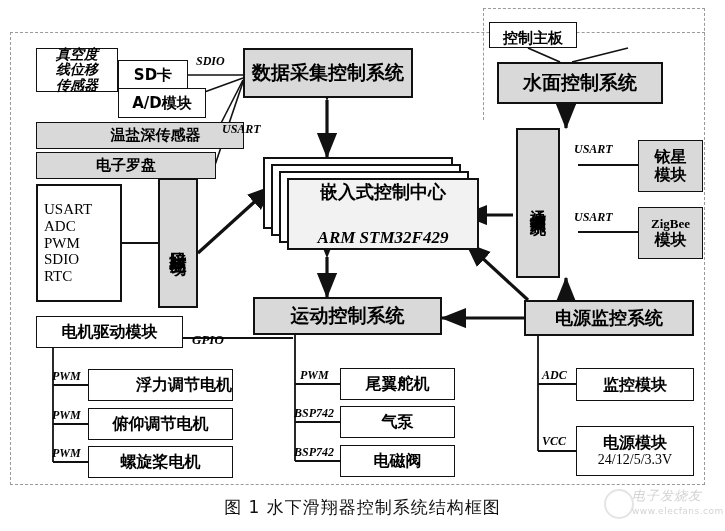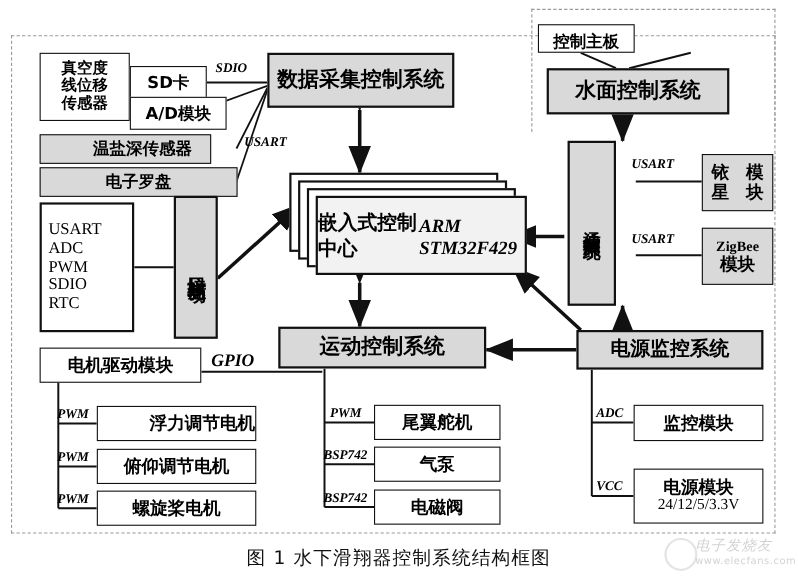--- a/index.html
+++ b/index.html
@@ -121,35 +121,35 @@
     <line x1="295" y1="335" x2="295" y2="461" stroke="#111" stroke-width="1.8"></line>
     <line x1="295" y1="384" x2="340" y2="384" stroke="#111" stroke-width="1.8"></line>
     <line x1="295" y1="422" x2="340" y2="422" stroke="#111" stroke-width="1.8"></line>
     <line x1="295" y1="461" x2="340" y2="461" stroke="#111" stroke-width="1.8"></line>
 
     <line x1="538" y1="336" x2="538" y2="451" stroke="#111" stroke-width="1.8"></line>
     <line x1="538" y1="384" x2="576" y2="384" stroke="#111" stroke-width="1.8"></line>
     <line x1="538" y1="451" x2="576" y2="451" stroke="#111" stroke-width="1.8"></line>
   </svg>
 
-  <div class="box thin" style="left:36px;top:48px;width:82px;height:62px;flex-direction:column;font-size:14px;">
+  <div class="box thin" style="left:36px;top:48px;width:82px;height:44px;flex-direction:column;font-size:14px;font-style:italic;">
     <span class="cn">真空度</span>
     <span class="cn">线位移</span>
     <span class="cn">传感器</span>
   </div>
 
   <div class="box thin" style="left:118px;top:60px;width:70px;height:30px;font-size:15px;">
     <span class="cn">SD卡</span>
   </div>
 
   <div class="box thin" style="left:118px;top:88px;width:88px;height:30px;font-size:15px;">
     <span class="cn">A/D模块</span>
   </div>
 
-  <div class="box grey thin" style="left:36px;top:122px;width:156px;height:27px;font-size:15px;padding-left:31px;">
+  <div class="box grey thin" style="left:36px;top:122px;width:208px;height:27px;font-size:15px;padding-left:31px;">
     <span class="cn">温盐深传感器</span>
   </div>
 
   <div class="box grey thin" style="left:36px;top:152px;width:180px;height:27px;font-size:15px;">
     <span class="cn">电子罗盘</span>
   </div>
 
   <div class="box" style="left:36px;top:184px;width:86px;height:118px;flex-direction:column;align-items:flex-start;
               justify-content:center;padding-left:6px;font-size:15px;">
     <span class="lat">USART</span>
@@ -165,21 +165,21 @@
 
   <div class="box grey" style="left:243px;top:48px;width:170px;height:50px;font-size:19px;">
     <span class="cn">数据采集控制系统</span>
   </div>
 
   <div class="stack" style="left:263px;top:157px;width:215px;height:100px;">
     <div class="layer" style="left:0;top:0;width:190px;height:72px;"></div>
     <div class="layer" style="left:8px;top:7px;width:190px;height:72px;"></div>
     <div class="layer" style="left:16px;top:14px;width:190px;height:72px;"></div>
     <div class="layer" style="left:24px;top:21px;width:192px;height:72px;background:#f2f2f2;
-                display:flex;flex-direction:row;align-items:center;justify-content:flex-end;">
+                display:flex;flex-direction:column;align-items:center;justify-content:space-between;">
       <span class="cn" style="font-size:18px;">嵌入式控制中心</span>
       <span class="lat" style="font-size:17px;font-weight:bold;font-style:italic;margin-top:3px;">ARM  STM32F429</span>
     </div>
   </div>
 
   <div class="box grey" style="left:253px;top:297px;width:189px;height:38px;font-size:19px;">
     <span class="cn">运动控制系统</span>
   </div>
 
   <div class="box thin" style="left:36px;top:316px;width:147px;height:32px;font-size:16px;">
@@ -203,21 +203,21 @@
     <span class="cn">气泵</span>
   </div>
   <div class="box thin" style="left:340px;top:445px;width:115px;height:32px;font-size:16px;">
     <span class="cn">电磁阀</span>
   </div>
 
   <div class="box grey" style="left:516px;top:128px;width:44px;height:150px;font-size:16px;">
     <span class="cn vert">通信控制系统</span>
   </div>
 
-  <div class="box grey thin" style="left:638px;top:140px;width:65px;height:52px;flex-direction:row;font-size:16px;">
+  <div class="box grey thin" style="left:638px;top:140px;width:65px;height:52px;flex-direction:column;font-size:16px;">
     <span class="cn">铱星</span>
     <span class="cn">模块</span>
   </div>
 
   <div class="box grey thin" style="left:638px;top:207px;width:65px;height:52px;flex-direction:column;font-size:13px;">
     <span class="lat" style="font-weight:bold;">ZigBee</span>
     <span class="cn" style="font-size:16px;">模块</span>
   </div>
 
   <div class="box grey" style="left:524px;top:300px;width:170px;height:36px;font-size:18px;">
@@ -235,21 +235,21 @@
 
   <div class="box thin" style="left:489px;top:22px;width:88px;height:26px;font-size:15px;align-items:flex-end;">
     <span class="cn">控制主板</span>
   </div>
   <div class="box grey" style="left:497px;top:62px;width:166px;height:42px;font-size:19px;">
     <span class="cn">水面控制系统</span>
   </div>
 
   <div class="lbl" style="left:196px;top:54px;font-size:12px;">SDIO</div>
   <div class="lbl" style="left:222px;top:122px;font-size:12px;">USART</div>
-  <div class="lbl" style="left:192px;top:320px;font-size:16px;">GPIO</div>
+  <div class="lbl" style="left:192px;top:332px;font-size:13px;">GPIO</div>
 
   <div class="lbl" style="left:52px;top:369px;font-size:12px;">PWM</div>
   <div class="lbl" style="left:52px;top:408px;font-size:12px;">PWM</div>
   <div class="lbl" style="left:52px;top:446px;font-size:12px;">PWM</div>
 
   <div class="lbl" style="left:300px;top:368px;font-size:12px;">PWM</div>
   <div class="lbl" style="left:294px;top:406px;font-size:12px;">BSP742</div>
   <div class="lbl" style="left:294px;top:445px;font-size:12px;">BSP742</div>
 
   <div class="lbl" style="left:574px;top:142px;font-size:12px;">USART</div>

